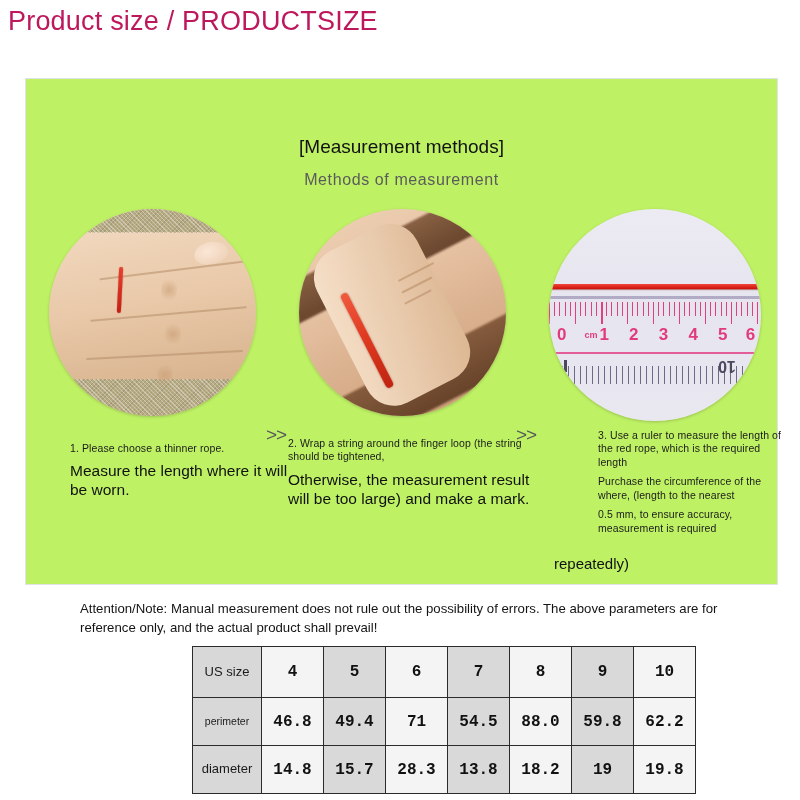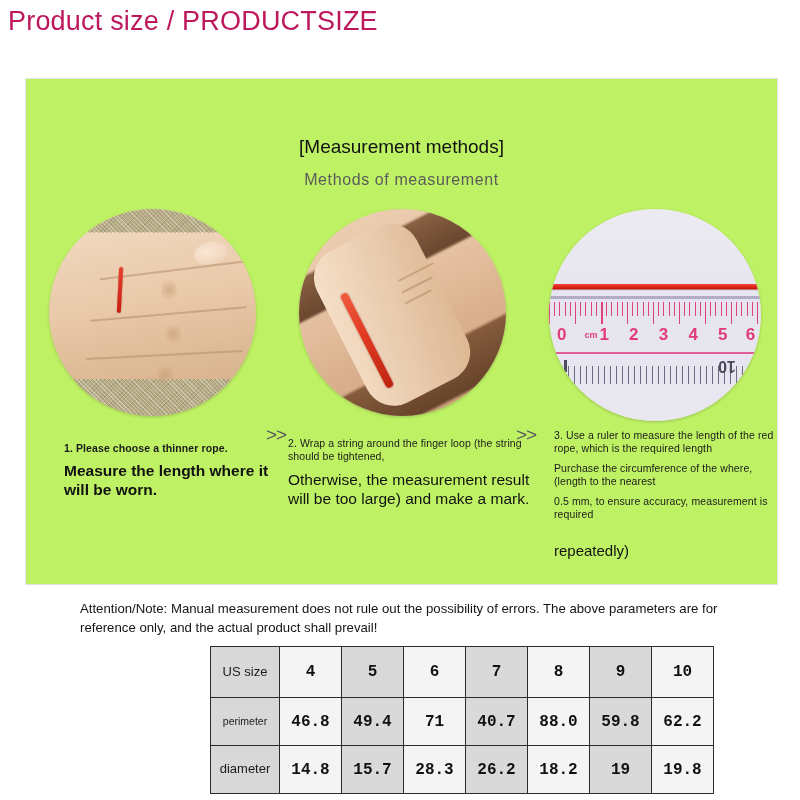--- a/index.html
+++ b/index.html
@@ -274,55 +274,55 @@
     font-family: "Liberation Sans", sans-serif;
   }
   .arrow-1 { left: 240px; }
   .arrow-2 { left: 490px; }
 
   
   .cap {
     position: absolute;
     box-sizing: border-box;
   }
-  .cap-1 { left: 38px;  top: 363px; width: 230px; font-weight: bold; }
+  .cap-1 { left: 44px;  top: 363px; width: 230px; }
   .cap-2 { left: 262px; top: 358px; width: 250px; }
   .cap-3 { left: 528px; top: 350px; width: 228px; }
 
   .cap .small {
     font-size: 10.5px;
     line-height: 1.28;
     color: #1b1b1b;
     margin: 0 0 7px 0;
     letter-spacing: .1px;
   }
   .cap .big {
     font-size: 15.5px;
     line-height: 1.22;
     color: #111111;
     margin: 0;
   }
-  .cap-3 .small { margin-bottom: 6px; }
+  .cap-3 .small { margin-bottom: 6px; margin-left: 44px; }
   .cap-3 .big { font-size: 15px; margin-top: 20px; }
 
   
   .attention {
     position: absolute;
     left: 80px;
     top: 600px;
     width: 660px;
     font-size: 13.2px;
     line-height: 1.42;
     color: #141414;
   }
 
   
   .size-table {
     position: absolute;
-    left: 210px;
+    left: 192px;
     top: 646px;
     border-collapse: collapse;
     table-layout: fixed;
     font-family: "Liberation Mono", monospace;
     padding-left: 36px;
   }
   .size-table td {
     border: 1px solid #2b2b2b;
     text-align: center;
     vertical-align: middle;
@@ -456,29 +456,29 @@
       <td class="shade">7</td>
       <td>8</td>
       <td class="shade">9</td>
       <td>10</td>
     </tr>
     <tr>
       <td class="rowlabel small-label">perimeter</td>
       <td>46.8</td>
       <td class="shade">49.4</td>
       <td>71</td>
-      <td class="shade">40.7</td>
+      <td class="shade">54.5</td>
       <td>88.0</td>
       <td class="shade">59.8</td>
       <td>62.2</td>
     </tr>
     <tr>
       <td class="rowlabel">diameter</td>
       <td>14.8</td>
       <td class="shade">15.7</td>
       <td>28.3</td>
-      <td class="shade">26.2</td>
+      <td class="shade">13.8</td>
       <td>18.2</td>
       <td class="shade">19</td>
       <td>19.8</td>
     </tr>
   </tbody>
 </table>
 
 </body></html>

